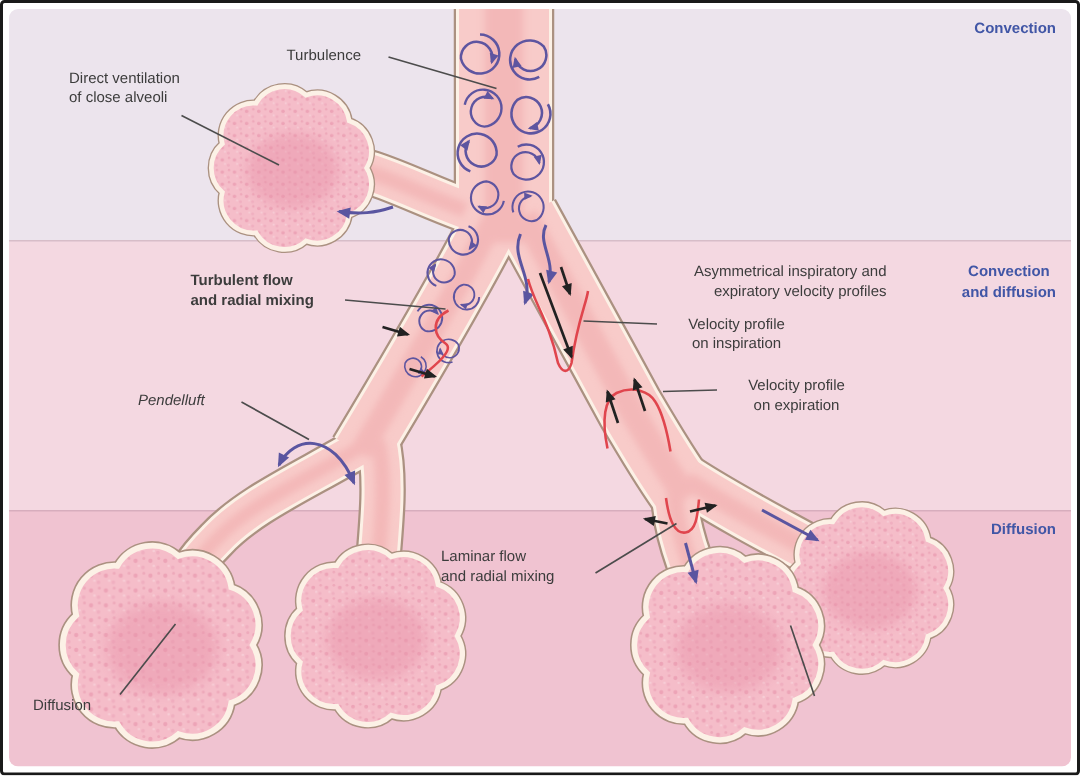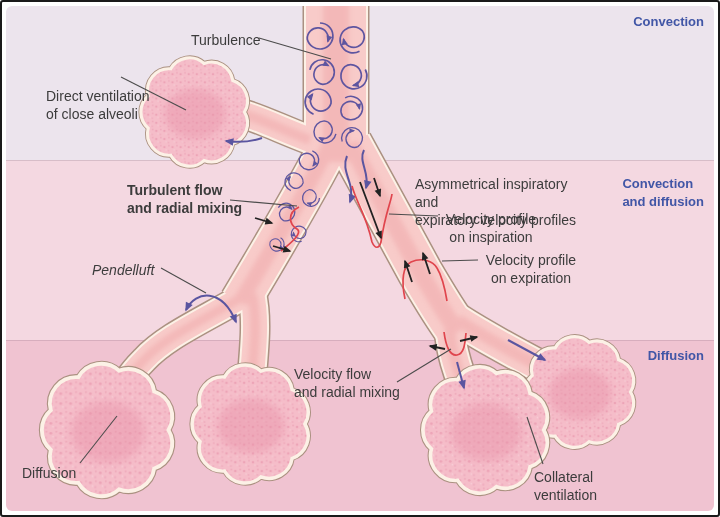--- a/index.html
+++ b/index.html
@@ -5,28 +5,28 @@
   html,body{margin:0;padding:0;background:#fff;}
   .stage{position:relative;width:720px;height:517px;background:#ffffff;
          font-family:"Liberation Sans",sans-serif;overflow:hidden;}
   .panel{position:absolute;left:6px;top:6px;width:708px;height:505px;
          border-radius:6px;overflow:hidden;z-index:1;}
   .band{position:absolute;left:0;right:0;}
   .band-1{top:0;height:154px;background:#ece4ed;}
   .band-2{top:154px;height:180px;background:#f4d8e1;border-top:1px solid rgba(140,120,135,.28);}
   .band-3{top:334px;height:171px;background:#f0c3d1;border-top:1px solid rgba(150,120,135,.28);}
   svg.art{position:absolute;left:0;top:0;z-index:10;}
-  .lbl{position:absolute;z-index:20;font-size:14px;color:#3c3c3c;
+  .lbl{position:absolute;z-index:20;font-size:10px;color:#3c3c3c;
        white-space:pre-line;line-height:1.3;}
-  .band-lbl{position:absolute;z-index:20;font-size:13px;font-weight:bold;color:#4156a6;
-       text-align:left;white-space:pre-line;line-height:1.35;}
+  .band-lbl{position:absolute;z-index:20;font-size:10px;font-weight:bold;color:#4156a6;
+       text-align:center;white-space:pre-line;line-height:1.35;}
   .l-turb{left:191px;top:31px;}
-  .l-direct{left:46px;top:46px;margin-top:41px;}
+  .l-direct{left:46px;top:46px;}
   .l-turbflow{left:127px;top:181px;font-weight:bold;}
-  .l-asym{left:415px;top:175px;width:176px;text-align:left;}
+  .l-asym{left:415px;top:175px;width:176px;text-align:right;}
   .l-vinsp{left:441px;top:210px;width:100px;text-align:center;}
   .l-vexp{left:481px;top:251px;width:100px;text-align:center;}
   .l-pend{left:92px;top:261px;font-style:italic;}
   .l-lam{left:294px;top:365px;}
   .l-diff{left:22px;top:464px;}
   .l-coll{left:534px;top:468px;}
   .b-conv{top:13px;right:16px;}
   .b-convdiff{top:175px;right:16px;}
   .b-diff{top:347px;right:16px;}
   .margin{position:absolute;inset:2px;border:4px solid #ffffff;border-radius:5px;
@@ -214,25 +214,23 @@
 of close alveoli</div>
   <div class="lbl l-turbflow">Turbulent flow
 and radial mixing</div>
   <div class="lbl l-asym">Asymmetrical inspiratory and
 expiratory velocity profiles</div>
   <div class="lbl l-vinsp">Velocity profile
 on inspiration</div>
   <div class="lbl l-vexp">Velocity profile
 on expiration</div>
   <div class="lbl l-pend">Pendelluft</div>
-  <div class="lbl l-lam">Velocity flow
+  <div class="lbl l-lam">Laminar flow
 and radial mixing</div>
   <div class="lbl l-diff">Diffusion</div>
-  <div class="lbl l-coll">Collateral
-ventilation</div>
 
   <div class="band-lbl b-conv">Convection</div>
   <div class="band-lbl b-convdiff">Convection
 and diffusion</div>
   <div class="band-lbl b-diff">Diffusion</div>
 
   <div class="margin"></div>
   <div class="frame"></div>
 </div>
 

